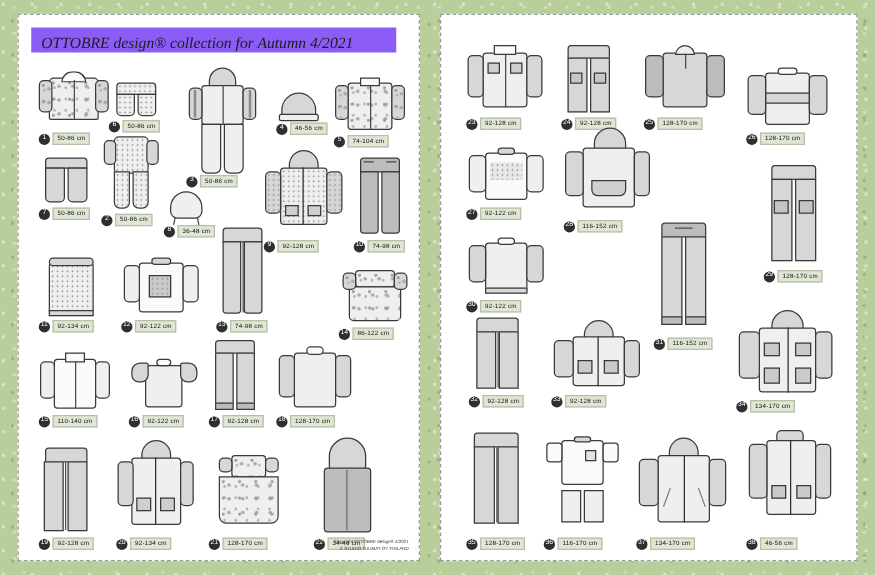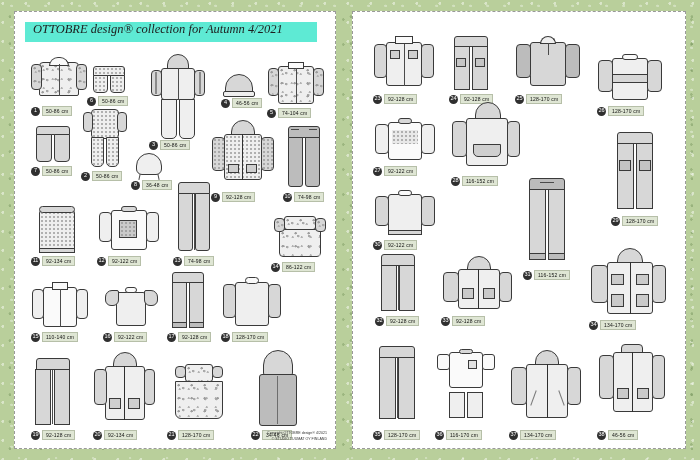--- a/index.html
+++ b/index.html
@@ -26,22 +26,22 @@
     position:absolute;
     background:#ffffff;
     border:1px dashed #9a9a9a;
     box-sizing:border-box;
   }
   #page-left{left:14px;top:11px;width:322px;height:438px;}
   #page-right{left:352px;top:11px;width:334px;height:438px;}
 
   .title-band{
     position:absolute;left:10px;top:10px;width:292px;height:20px;
-    background:#5eead4;
-    display:flex;align-items:flex-start;
+    background:#8b5cf6;
+    display:flex;align-items:flex-end;
     padding-left:8px;
     box-sizing:border-box;
   }
   .title-band .t{
     font-family:"Liberation Serif", serif;
     font-style:italic;
     font-size:12.5px;
     color:#1d1d1d;
     white-space:nowrap;
   }

